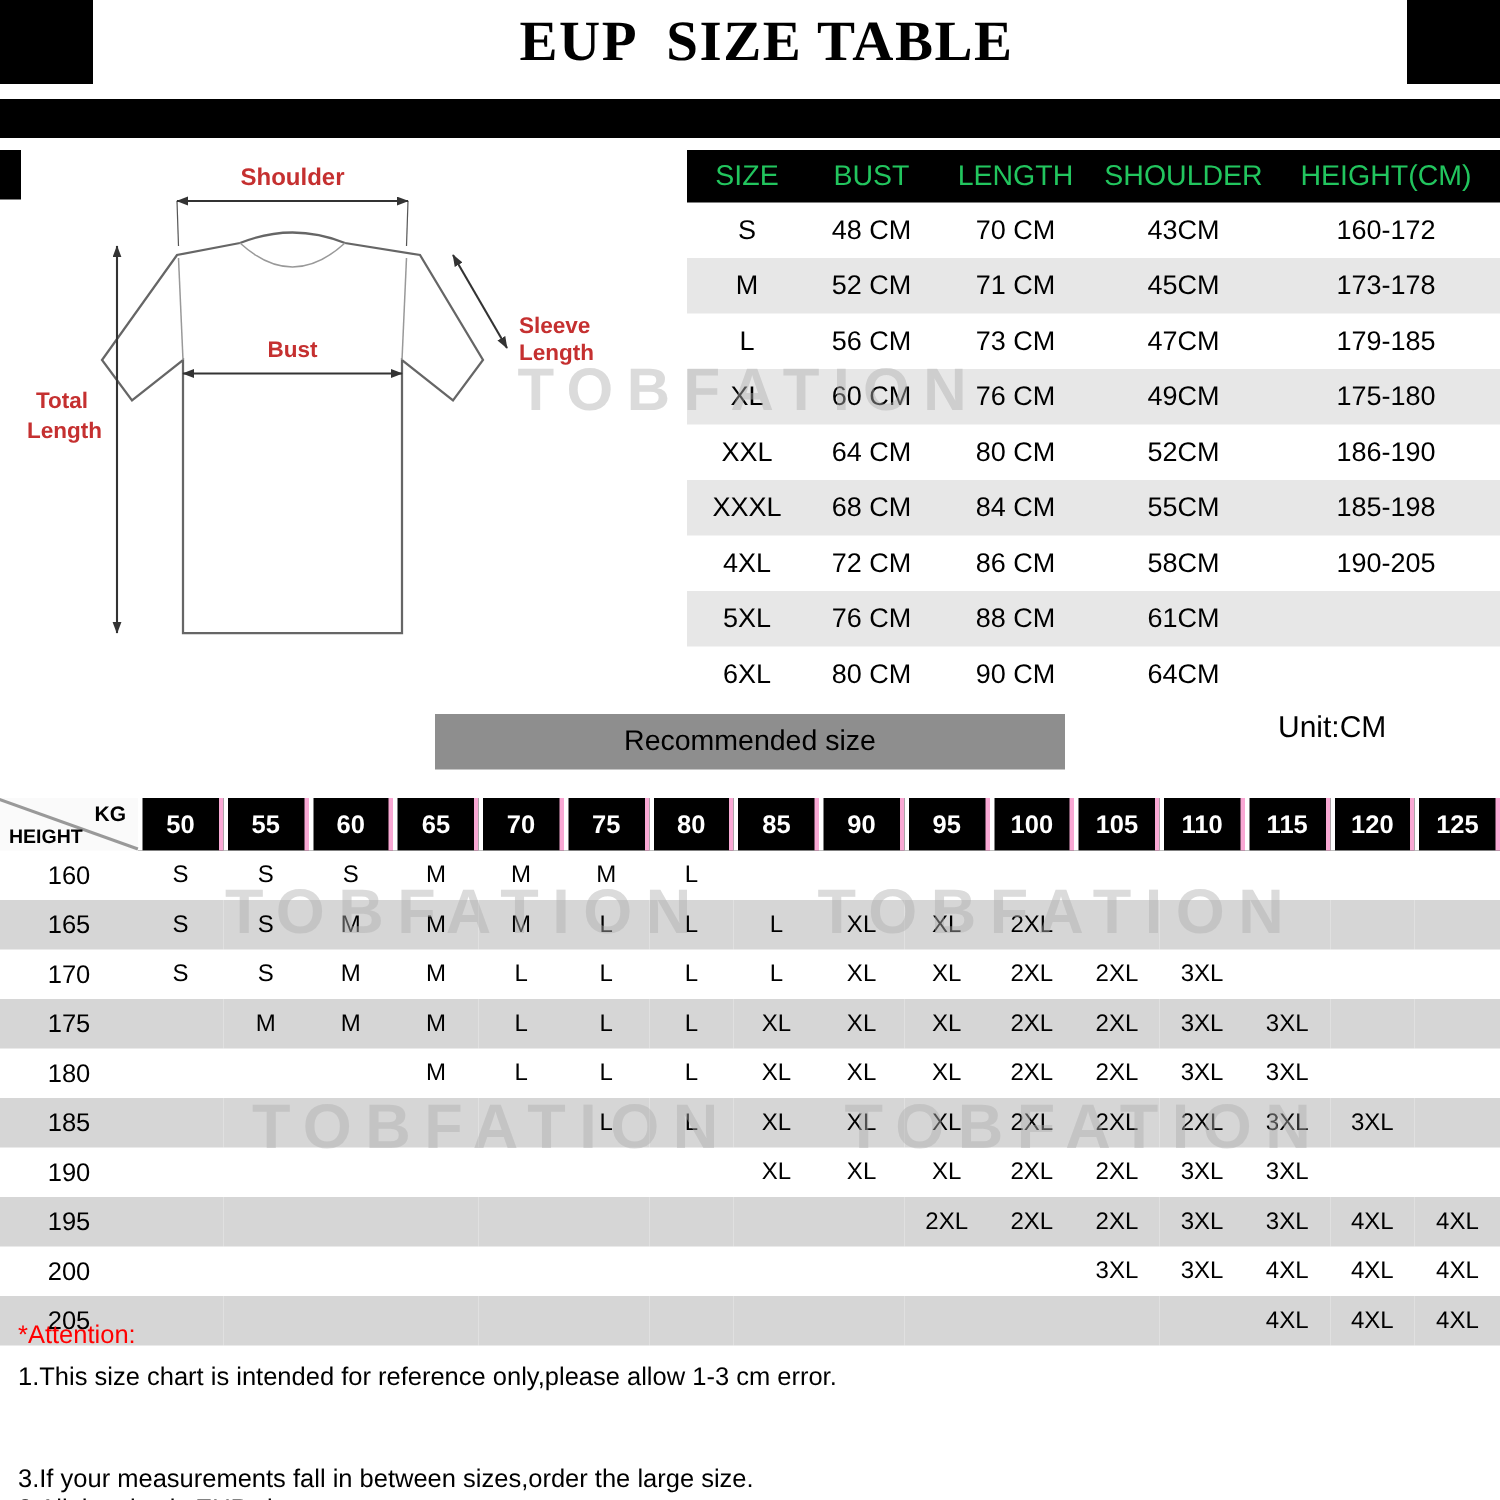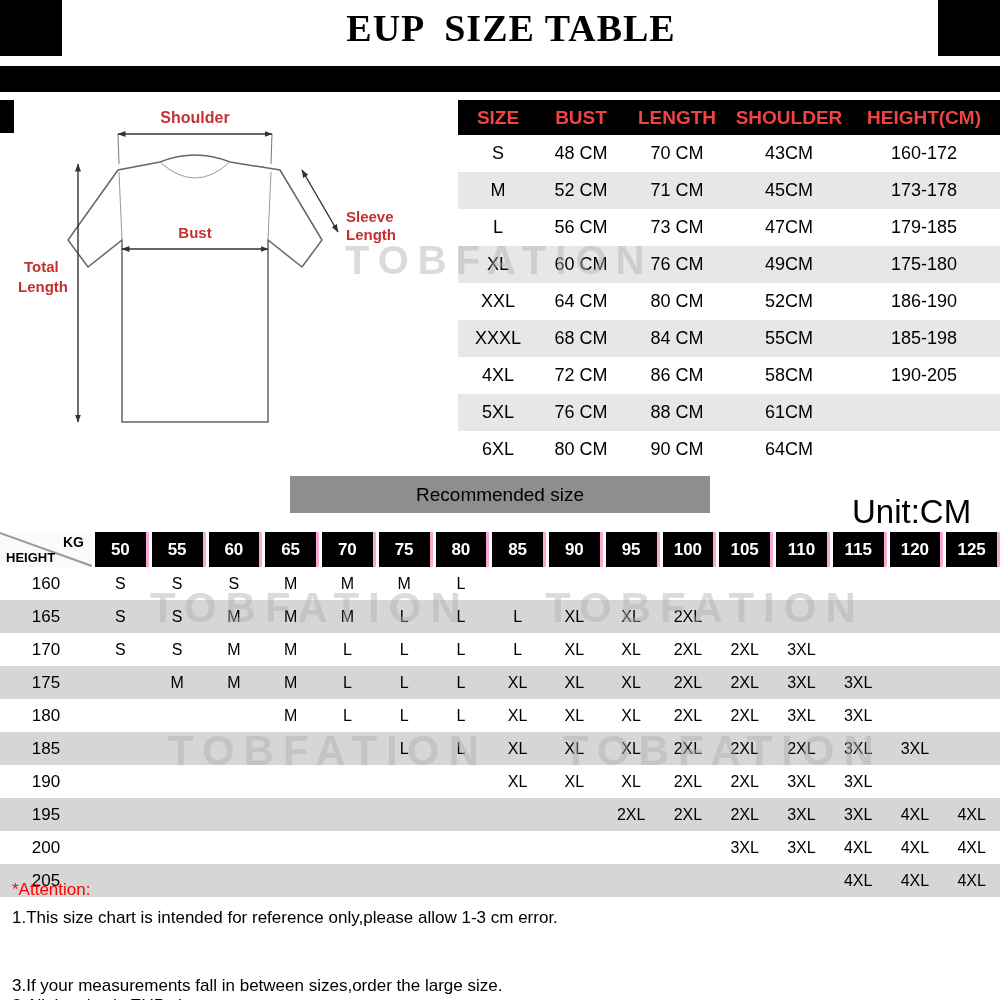--- a/index.html
+++ b/index.html
@@ -26,31 +26,31 @@
   .shirt-line { fill:#ffffff; stroke:#666; stroke-width:1.5; }
   .seam { stroke:#999; stroke-width:1; fill:none; }
   .measure { stroke:#333; stroke-width:1.4; fill:none; }
   .guide { stroke:#555; stroke-width:0.8; fill:none; }
 
   
   .size-table {
     position:absolute; left:458px; top:100px; width:542px;
     border-collapse:collapse; table-layout:fixed;
   }
-  .size-table th { background:#000; color:#ef4444; font-size:19px; font-weight:bold; height:33px; text-align:center; }
+  .size-table th { background:#000; color:#22c55e; font-size:19px; font-weight:normal; height:33px; text-align:center; }
   .size-table td { text-align:center; font-size:18px; height:35px; }
   .size-table tbody tr:nth-child(even) { background:#e7e7e7; }
 
   
   .rec-bar {
     position:absolute; left:290px; top:476px; width:420px; height:37px;
     background:#8e8e8e; color:#000; font-size:19px;
     display:flex; align-items:center; justify-content:center;
   }
-  .unit-label { position:absolute; left:852px; top:474px; font-size:33px;margin-top:19px; }
+  .unit-label { position:absolute; left:852px; top:474px; font-size:20px; }
 
   
   .matrix {
     position:absolute; left:0; top:532px; width:1000px;
     border-collapse:separate; border-spacing:0; table-layout:fixed;
   }
   .matrix th.wcell {
     background:#000; color:#fff; font-size:17px; font-weight:bold; height:33px;
     border-left:3px solid #fff; border-right:3px solid #f9a8d4; text-align:center;
   }

